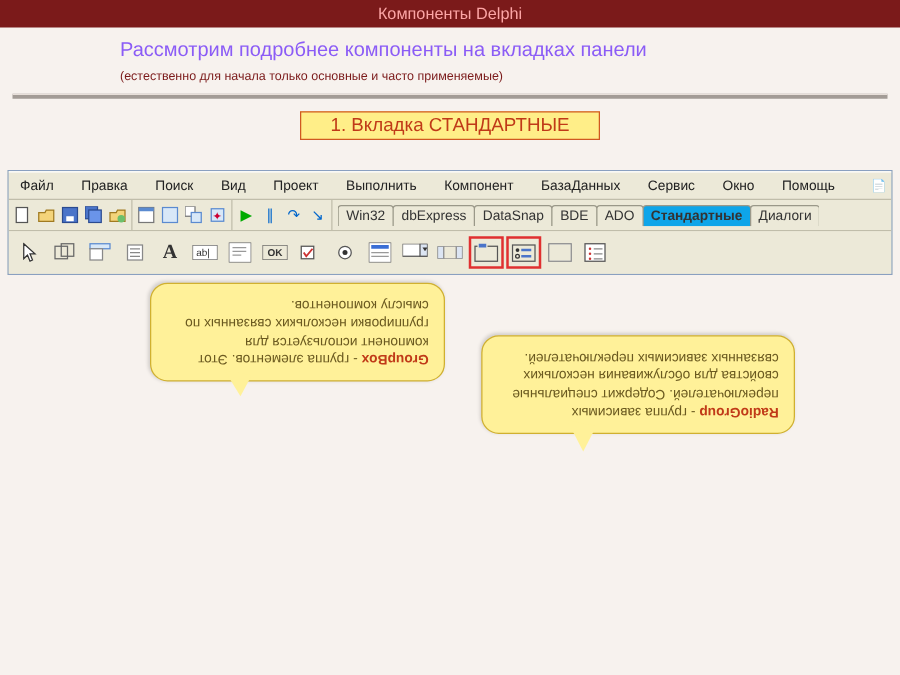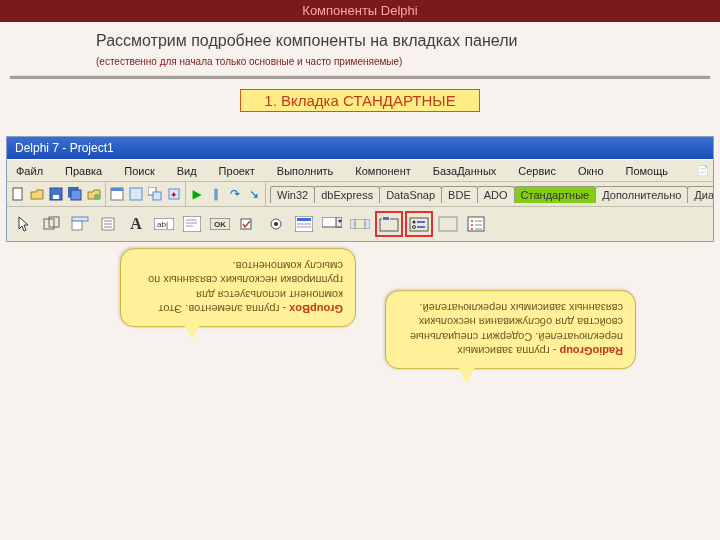--- a/index.html
+++ b/index.html
@@ -1,36 +1,36 @@
 <!DOCTYPE html>
 <html><head>
 <meta charset="utf-8">
 <style>
   html,body{margin:0;padding:0;font-family:Tahoma,Arial,sans-serif;background:#f7f2ee;width:720px;height:540px;overflow:hidden}
   .topbar{height:22px;background:#7b1a1a;color:#fca5a5;text-align:center;font-size:13px;line-height:22px}
-  .intro{padding:10px 0 6px 96px;color:#404040;font-size:16px}
+  .intro{padding:10px 0 6px 96px;color:#8b5cf6;font-size:16px}
   .intro-sub{padding:0 0 4px 96px;color:#7b1a1a;font-size:10px}
   .hr{height:3px;background:#a39c96;margin:4px 10px 10px 10px;border-top:1px solid #e8e0da}
   .yellowtab{width:230px;margin:2px auto 24px auto;background:#ffee88;border:1px solid #d05820;color:#c03a18;font-size:15px;text-align:center;padding:2px 4px}
   .ide{margin:2px 6px 0 6px;border:1px solid #8aa0c0;background:#ece9d8}
   .titlebar{height:22px;background:linear-gradient(#3a6ed5,#1b4fb5);color:#fff;font-size:12px;padding-left:8px;display:flex;align-items:center}
   .menubar{background:#ece9d8;border-top:1px solid #fff;border-bottom:1px solid #c0bdaa;display:flex;align-items:center;font-size:11px;color:#222;padding:1px 4px;gap:12px}
   .menuitem{padding:2px 5px}
   .menuspacer{flex:1}
   .combo{display:flex;align-items:center;border:1px solid #7f9db9;height:17px;background:#fff;font-size:15px}
   .combo .lbl{padding:0 4px;color:#222}
   .combo .arrow{width:14px;height:17px;background:#dce5f3;border-left:1px solid #7f9db9;display:flex;align-items:center;justify-content:center}
   .navbtns{display:flex;gap:1px;margin-left:2px}
   .graybtn{width:15px;height:15px;background:#dce5f3;border:1px solid #7f9db9;display:flex;align-items:center;justify-content:center;font-size:8px;color:#445e91}
   .tbrow{display:flex;align-items:center;background:#ece9d8;border-bottom:1px solid #c0bdaa;height:24px}
   .tbgroup{display:flex;align-items:center;gap:1px;padding:0 2px;border-right:1px solid #c0bdaa;height:100%}
   .tbico{width:18px;height:18px;display:flex;align-items:center;justify-content:center;font-size:12px}
   .tabs{display:flex;align-items:flex-start;gap:0;margin-left:4px;font-size:11px;color:#333;overflow:hidden}
   .tab{padding:2px 6px;border:1px solid #9a9889;border-bottom:none;background:#ece9d8;border-radius:3px 3px 0 0;margin-right:-1px;white-space:nowrap}
-  .tab.active{background:#84cc16;font-weight:400}
+  .tab.active{background:#0ea5e9;font-weight:700}
   .comppal{display:flex;align-items:center;background:#ece9d8;height:30px;padding:2px 4px;gap:2px}
   .comp{width:24px;height:24px;display:flex;align-items:center;justify-content:center;font-size:12px;color:#333;border:1px solid transparent}
   .comp svg{display:block}
   .hilite{border:2px solid #e03030;width:24px;height:22px;display:flex;align-items:center;justify-content:center;margin-left:0}
   .callouts{position:relative;height:250px}
   .callout{position:absolute;background:#fff199;border:1px solid #d0b030;border-radius:14px;padding:10px 12px;font-size:11px;color:#6b5a20;line-height:1.3;box-shadow:1px 1px 3px rgba(0,0,0,.15)}
   .callout b{color:#c03a18}
   .callout .tail{position:absolute;width:0;height:0}
   .co1{top:6px;left:120px;width:210px;transform:rotate(180deg)}
   .co2{top:48px;left:385px;width:225px;transform:rotate(180deg)}
@@ -40,23 +40,20 @@
 </head>
 <body>
 
 <div class="topbar">Компоненты Delphi</div>
 <div class="intro">Рассмотрим подробнее компоненты на вкладках панели</div>
 <div class="intro-sub">(естественно для начала только основные и часто применяемые)</div>
 <div class="hr"></div>
 <div class="yellowtab">1. Вкладка СТАНДАРТНЫЕ</div>
 
 <div class="ide">
-  <div class="titlebar">
-    <span>Delphi 7 - Project1</span>
-  </div>
   <div class="menubar">
     <span class="menuitem">Файл</span>
     <span class="menuitem">Правка</span>
     <span class="menuitem">Поиск</span>
     <span class="menuitem">Вид</span>
     <span class="menuitem">Проект</span>
     <span class="menuitem">Выполнить</span>
     <span class="menuitem">Компонент</span>
     <span class="menuitem">БазаДанных</span>
     <span class="menuitem">Сервис</span>
@@ -137,21 +134,20 @@
       <div class="tbico" style="color:#06c">↷</div>
       <div class="tbico" style="color:#06c">↘</div>
     </div>
     <div class="tabs">
       <div class="tab">Win32</div>
       <div class="tab">dbExpress</div>
       <div class="tab">DataSnap</div>
       <div class="tab">BDE</div>
       <div class="tab">ADO</div>
       <div class="tab active">Стандартные</div>
-      <div class="tab">Дополнительно</div>
       <div class="tab">Диалоги</div>
 
     </div>
   </div>
 
   <div class="comppal">
     <div class="comp">
         <svg width="14" height="16">
           <path d="M2 1l0 12 3-3 2 5 2-1-2-5h4z" fill="#fff" stroke="#333"></path>
         </svg>

